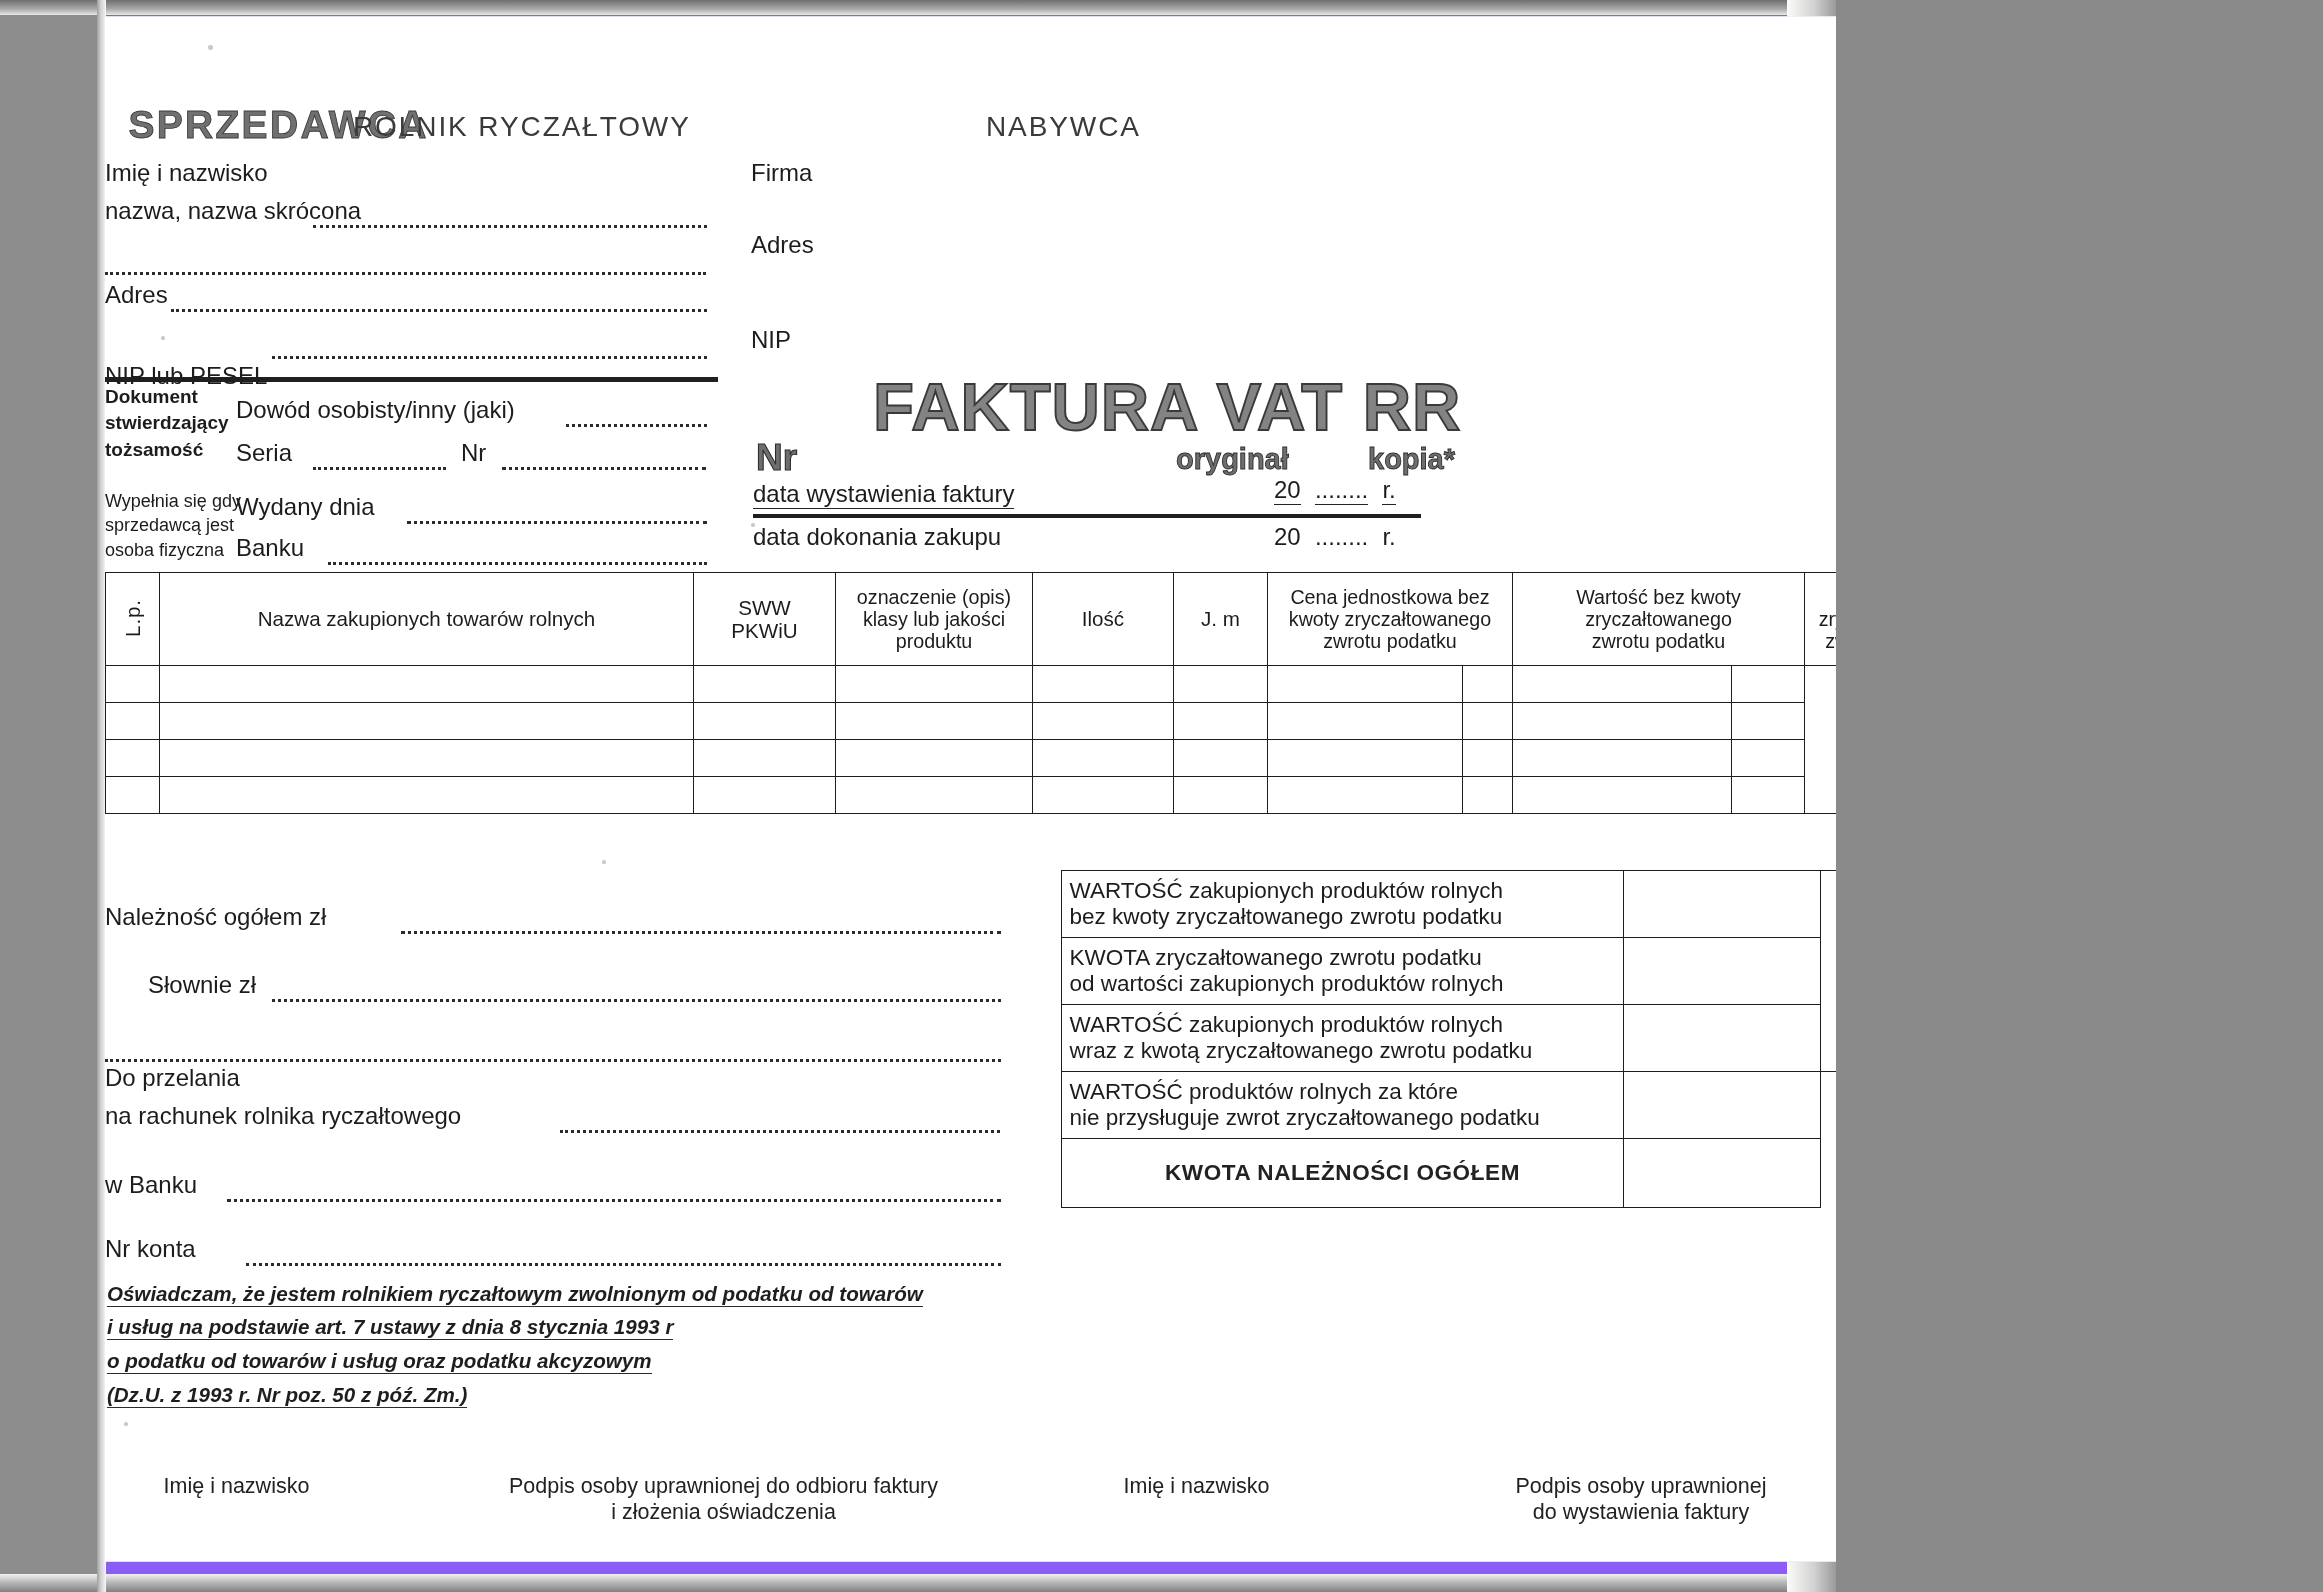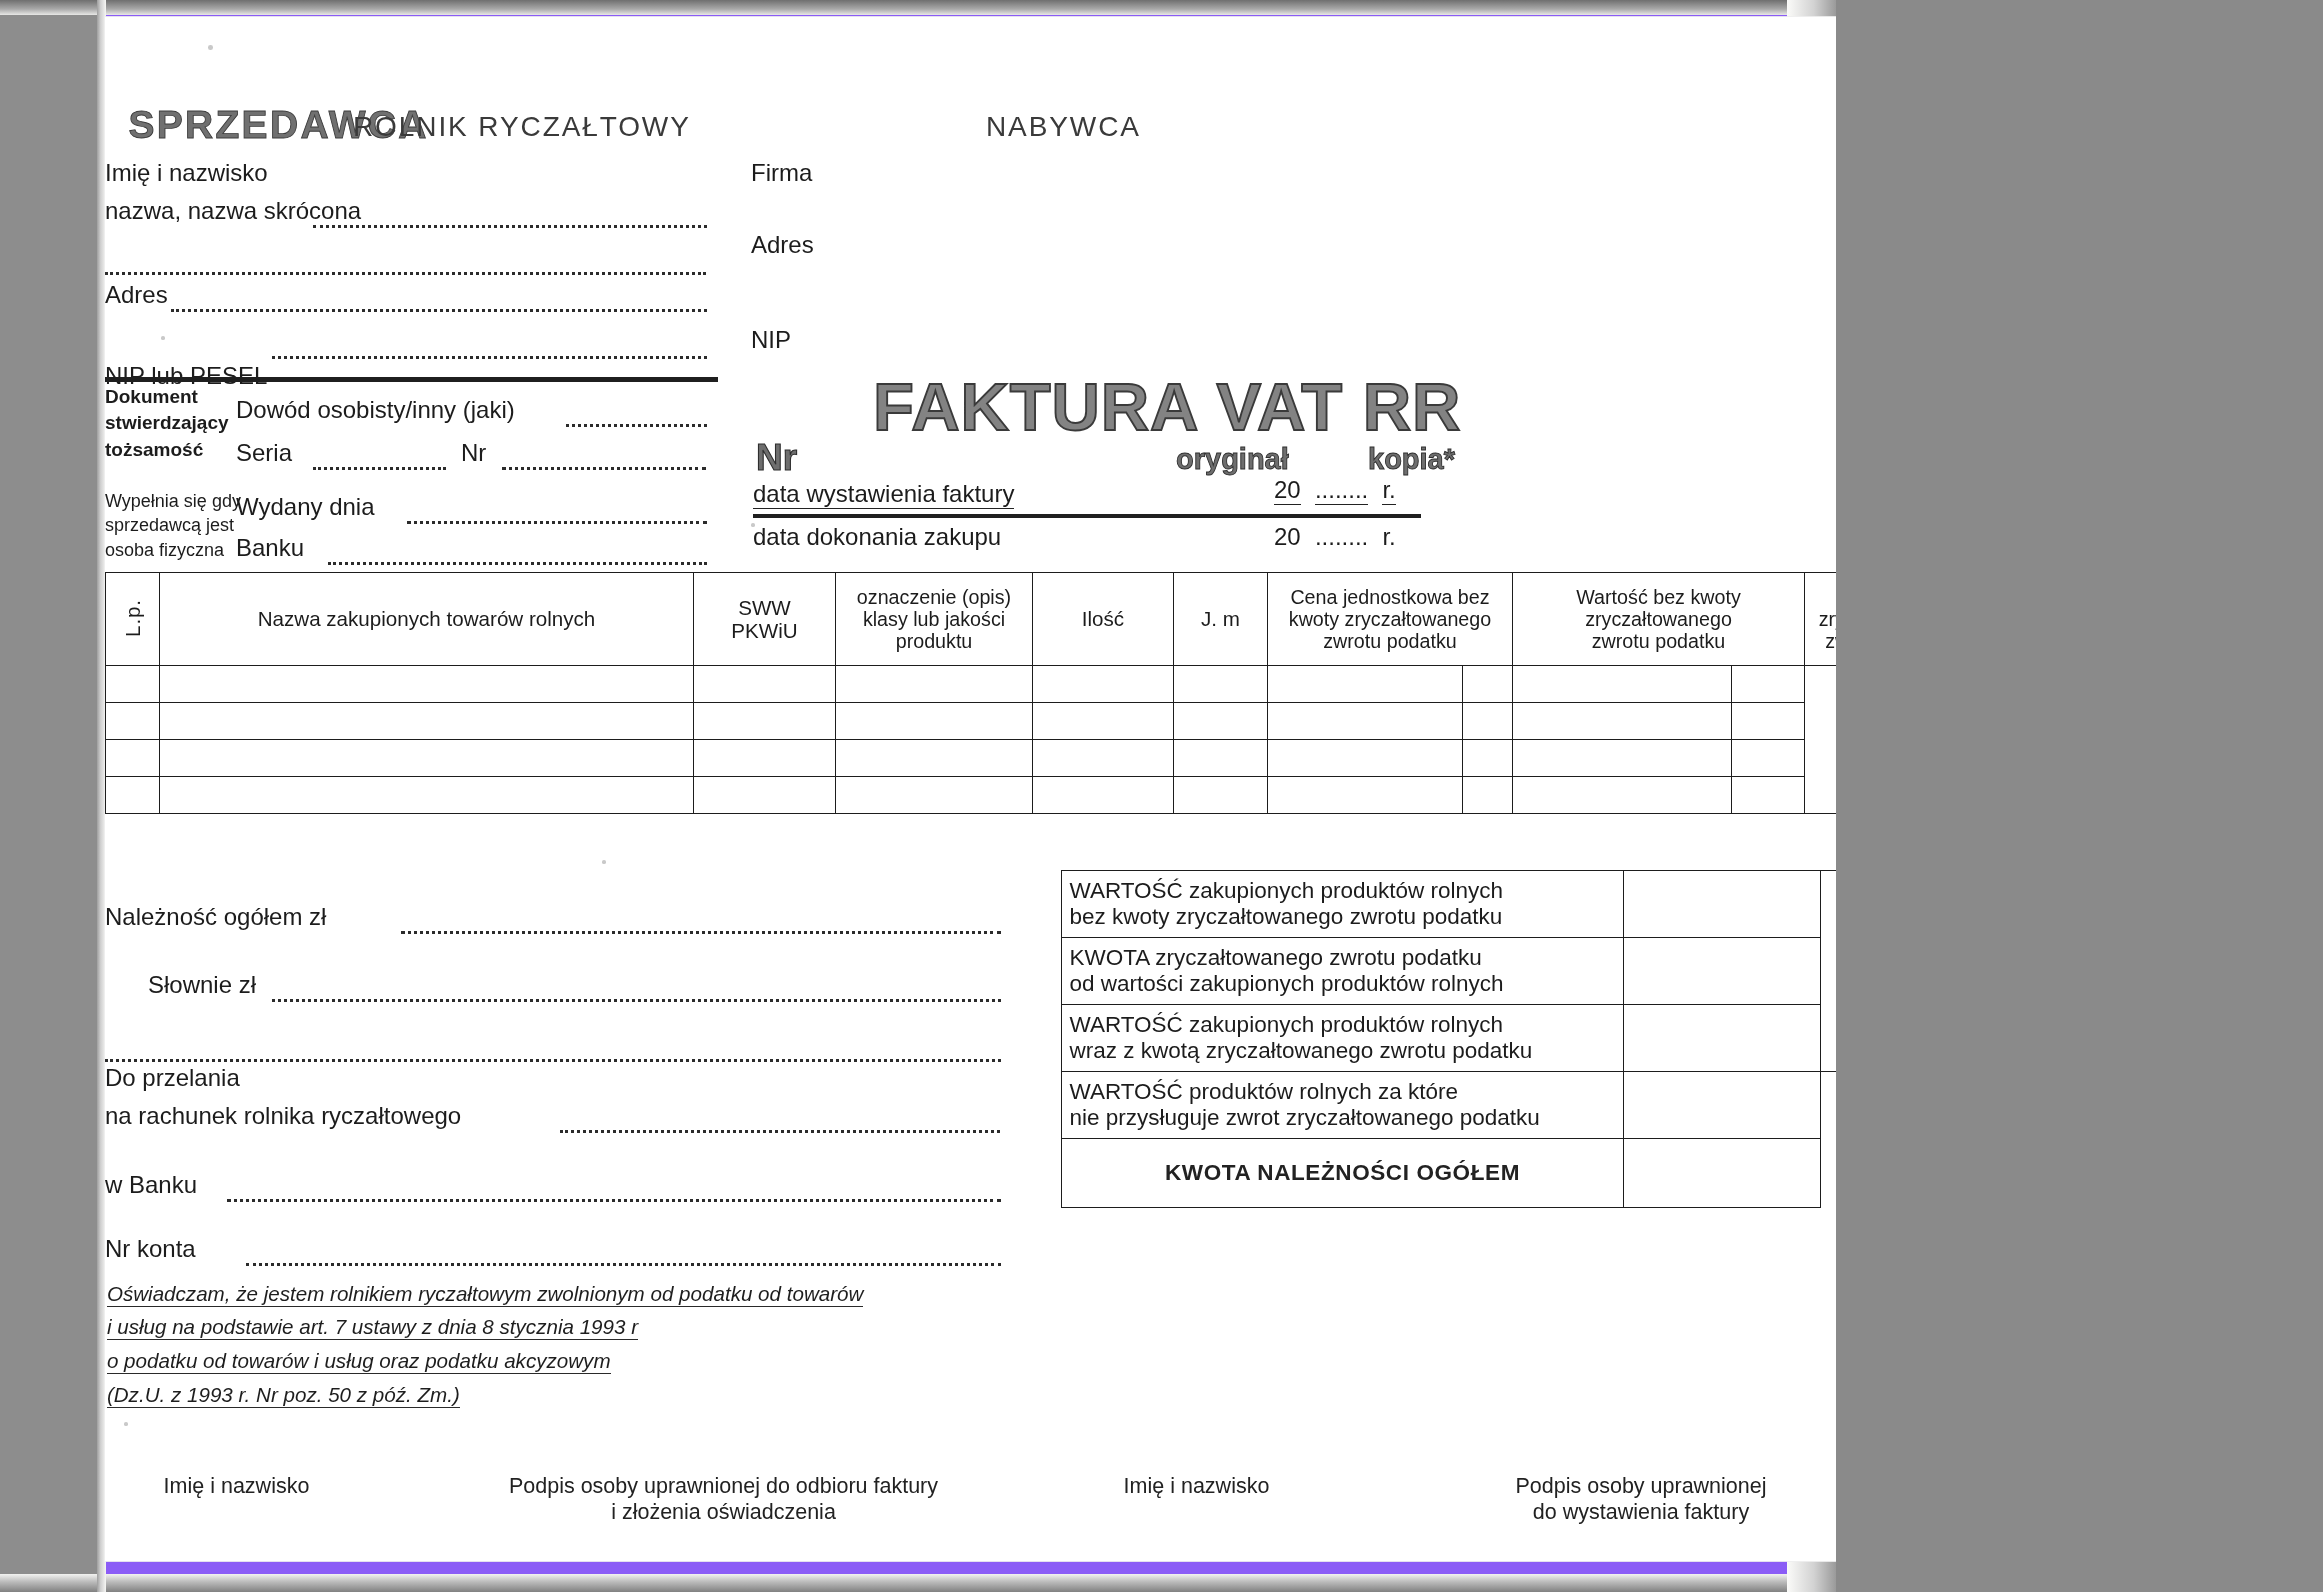--- a/index.html
+++ b/index.html
@@ -157,21 +157,21 @@
   .kwota-total {
     font-size: 27px;
     font-weight: bold;
     letter-spacing: 0.6px;
     text-align: center !important;
     color: #222;
   }
   .decl {
     font-size: 20.6px;
     font-style: italic;
-    font-weight: normal;
+    font-weight: bold;
     line-height: 1.0;
     color: #1e1e1e;
     white-space: nowrap;
     border-bottom: 1.9px solid #2a2a2a;
     display: inline-block;
     padding-bottom: 1.9px;
   }
   .foot { font-size: 21.5px; color: #222; text-align: center; line-height: 1.2; }
   .speck { position:absolute; background:#c9c9c9; border-radius:50%; }
 </style>

